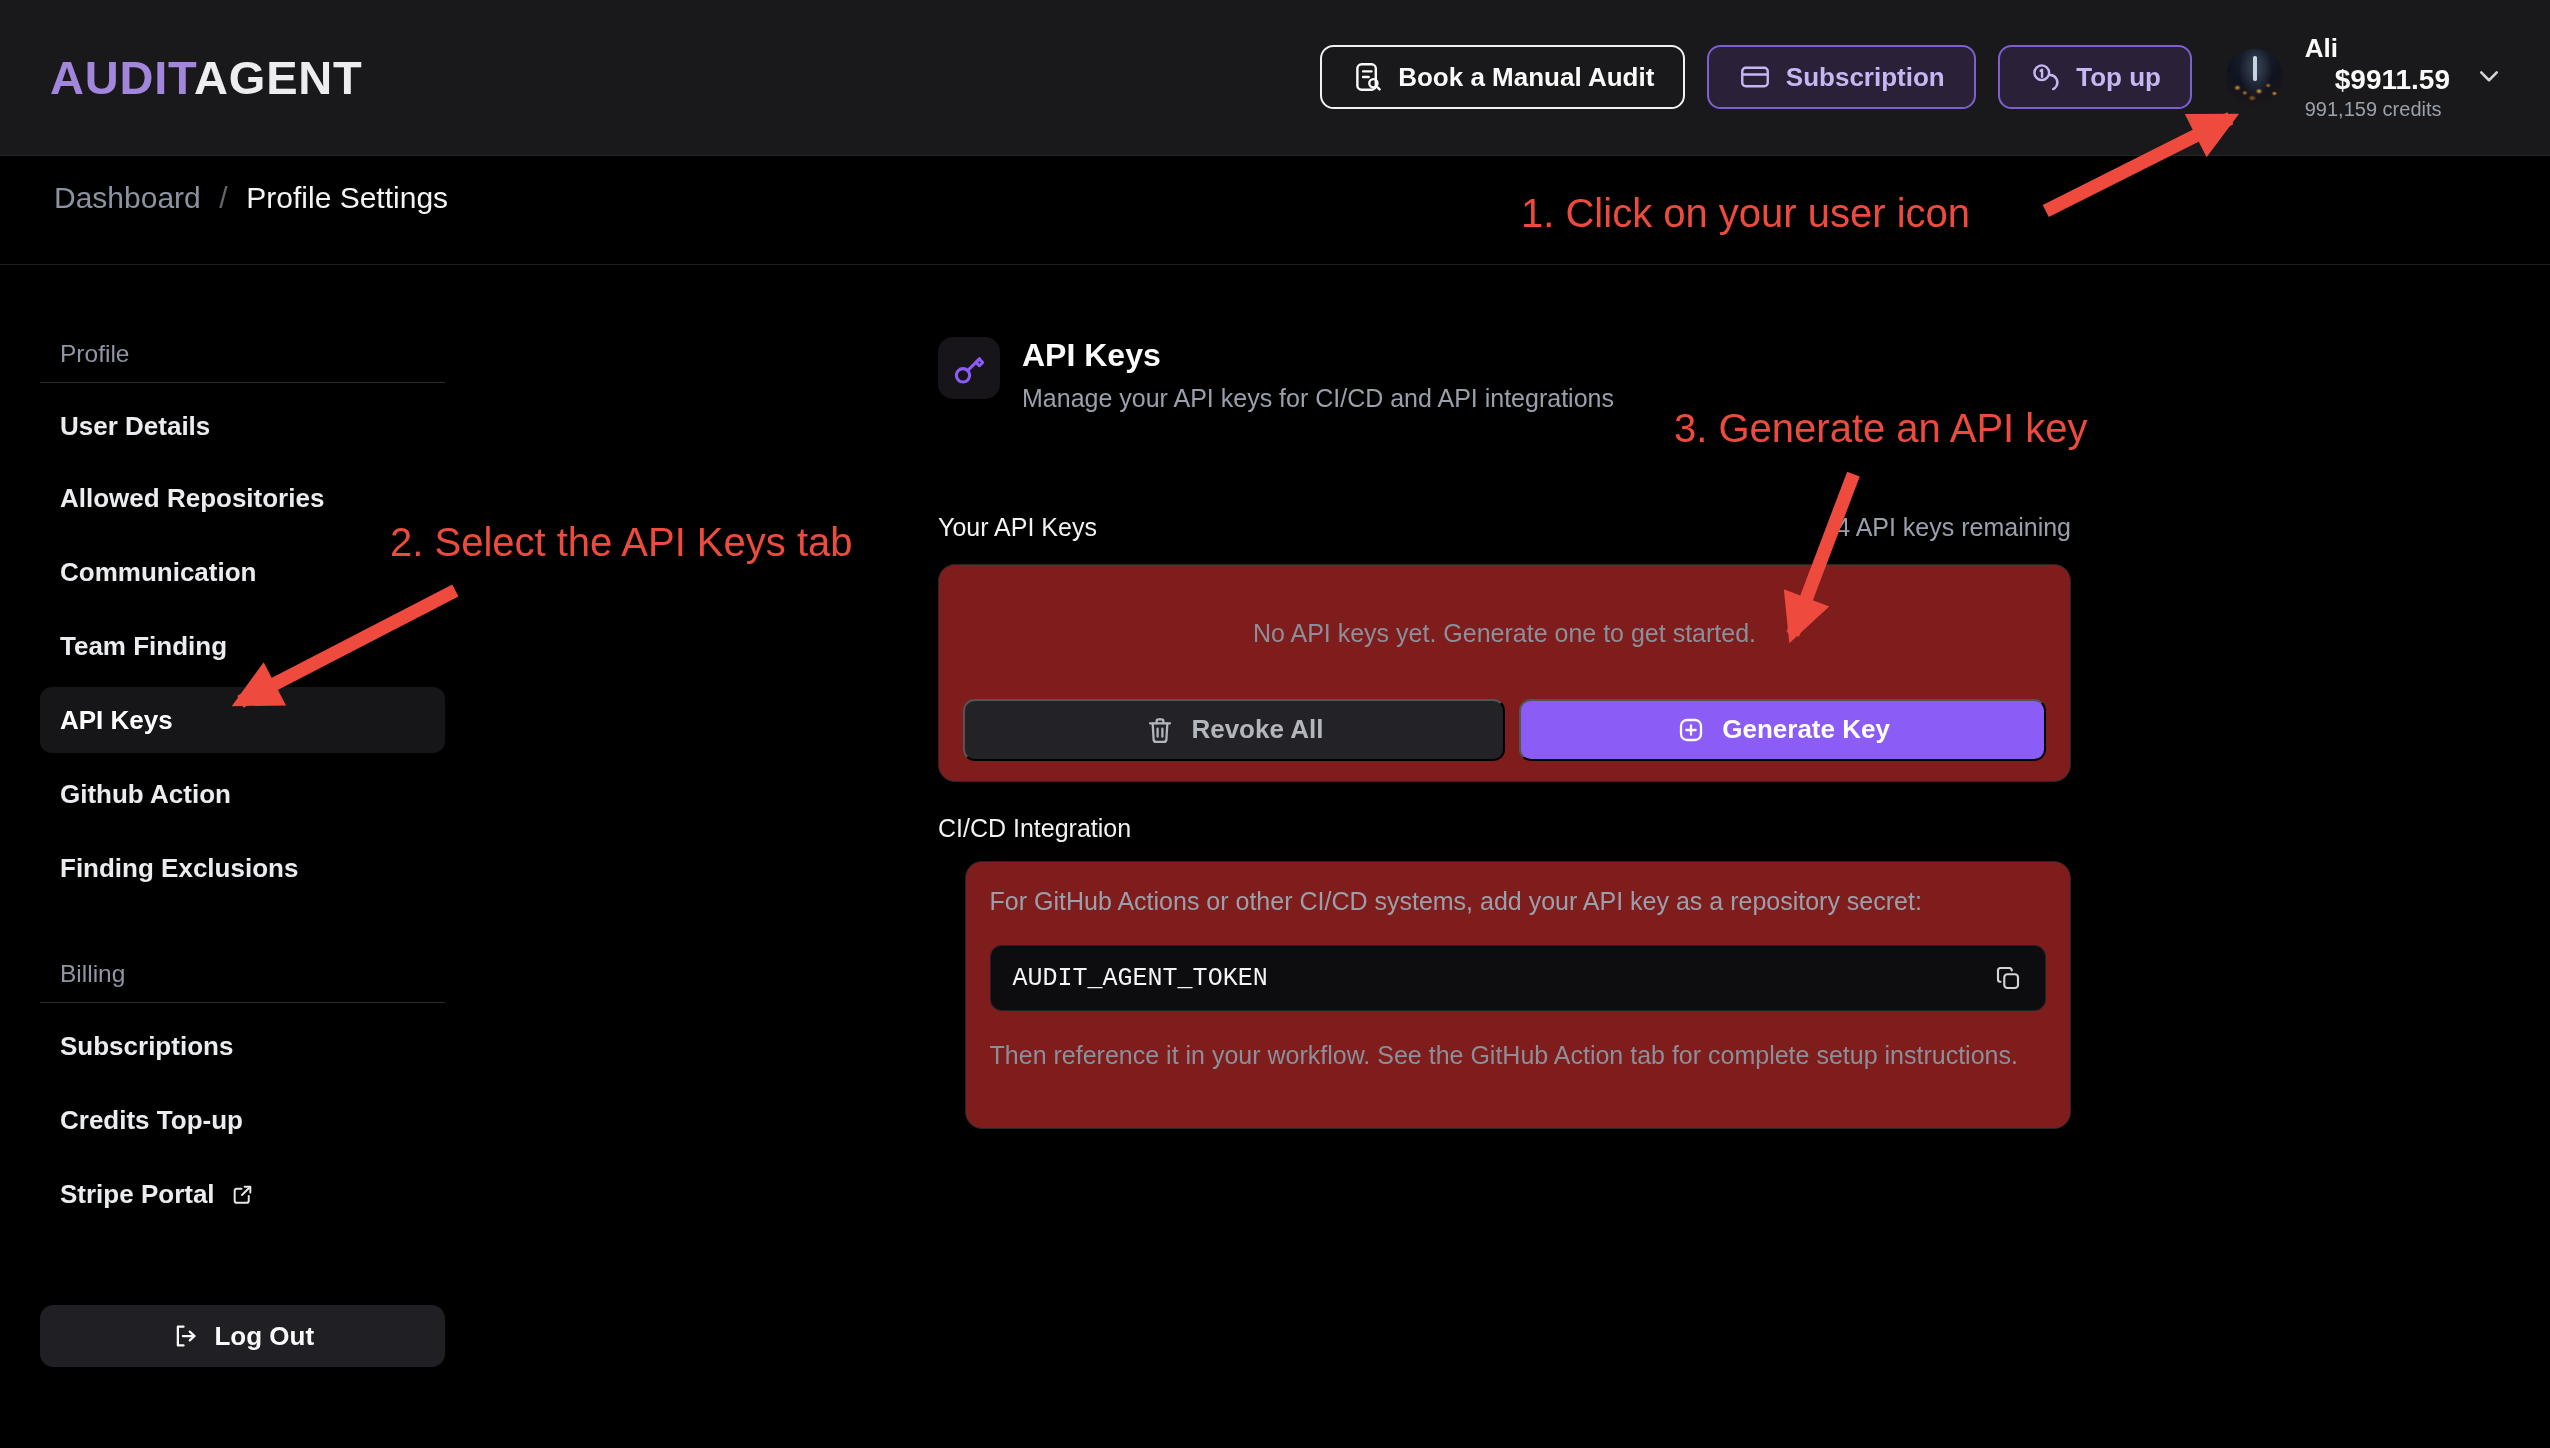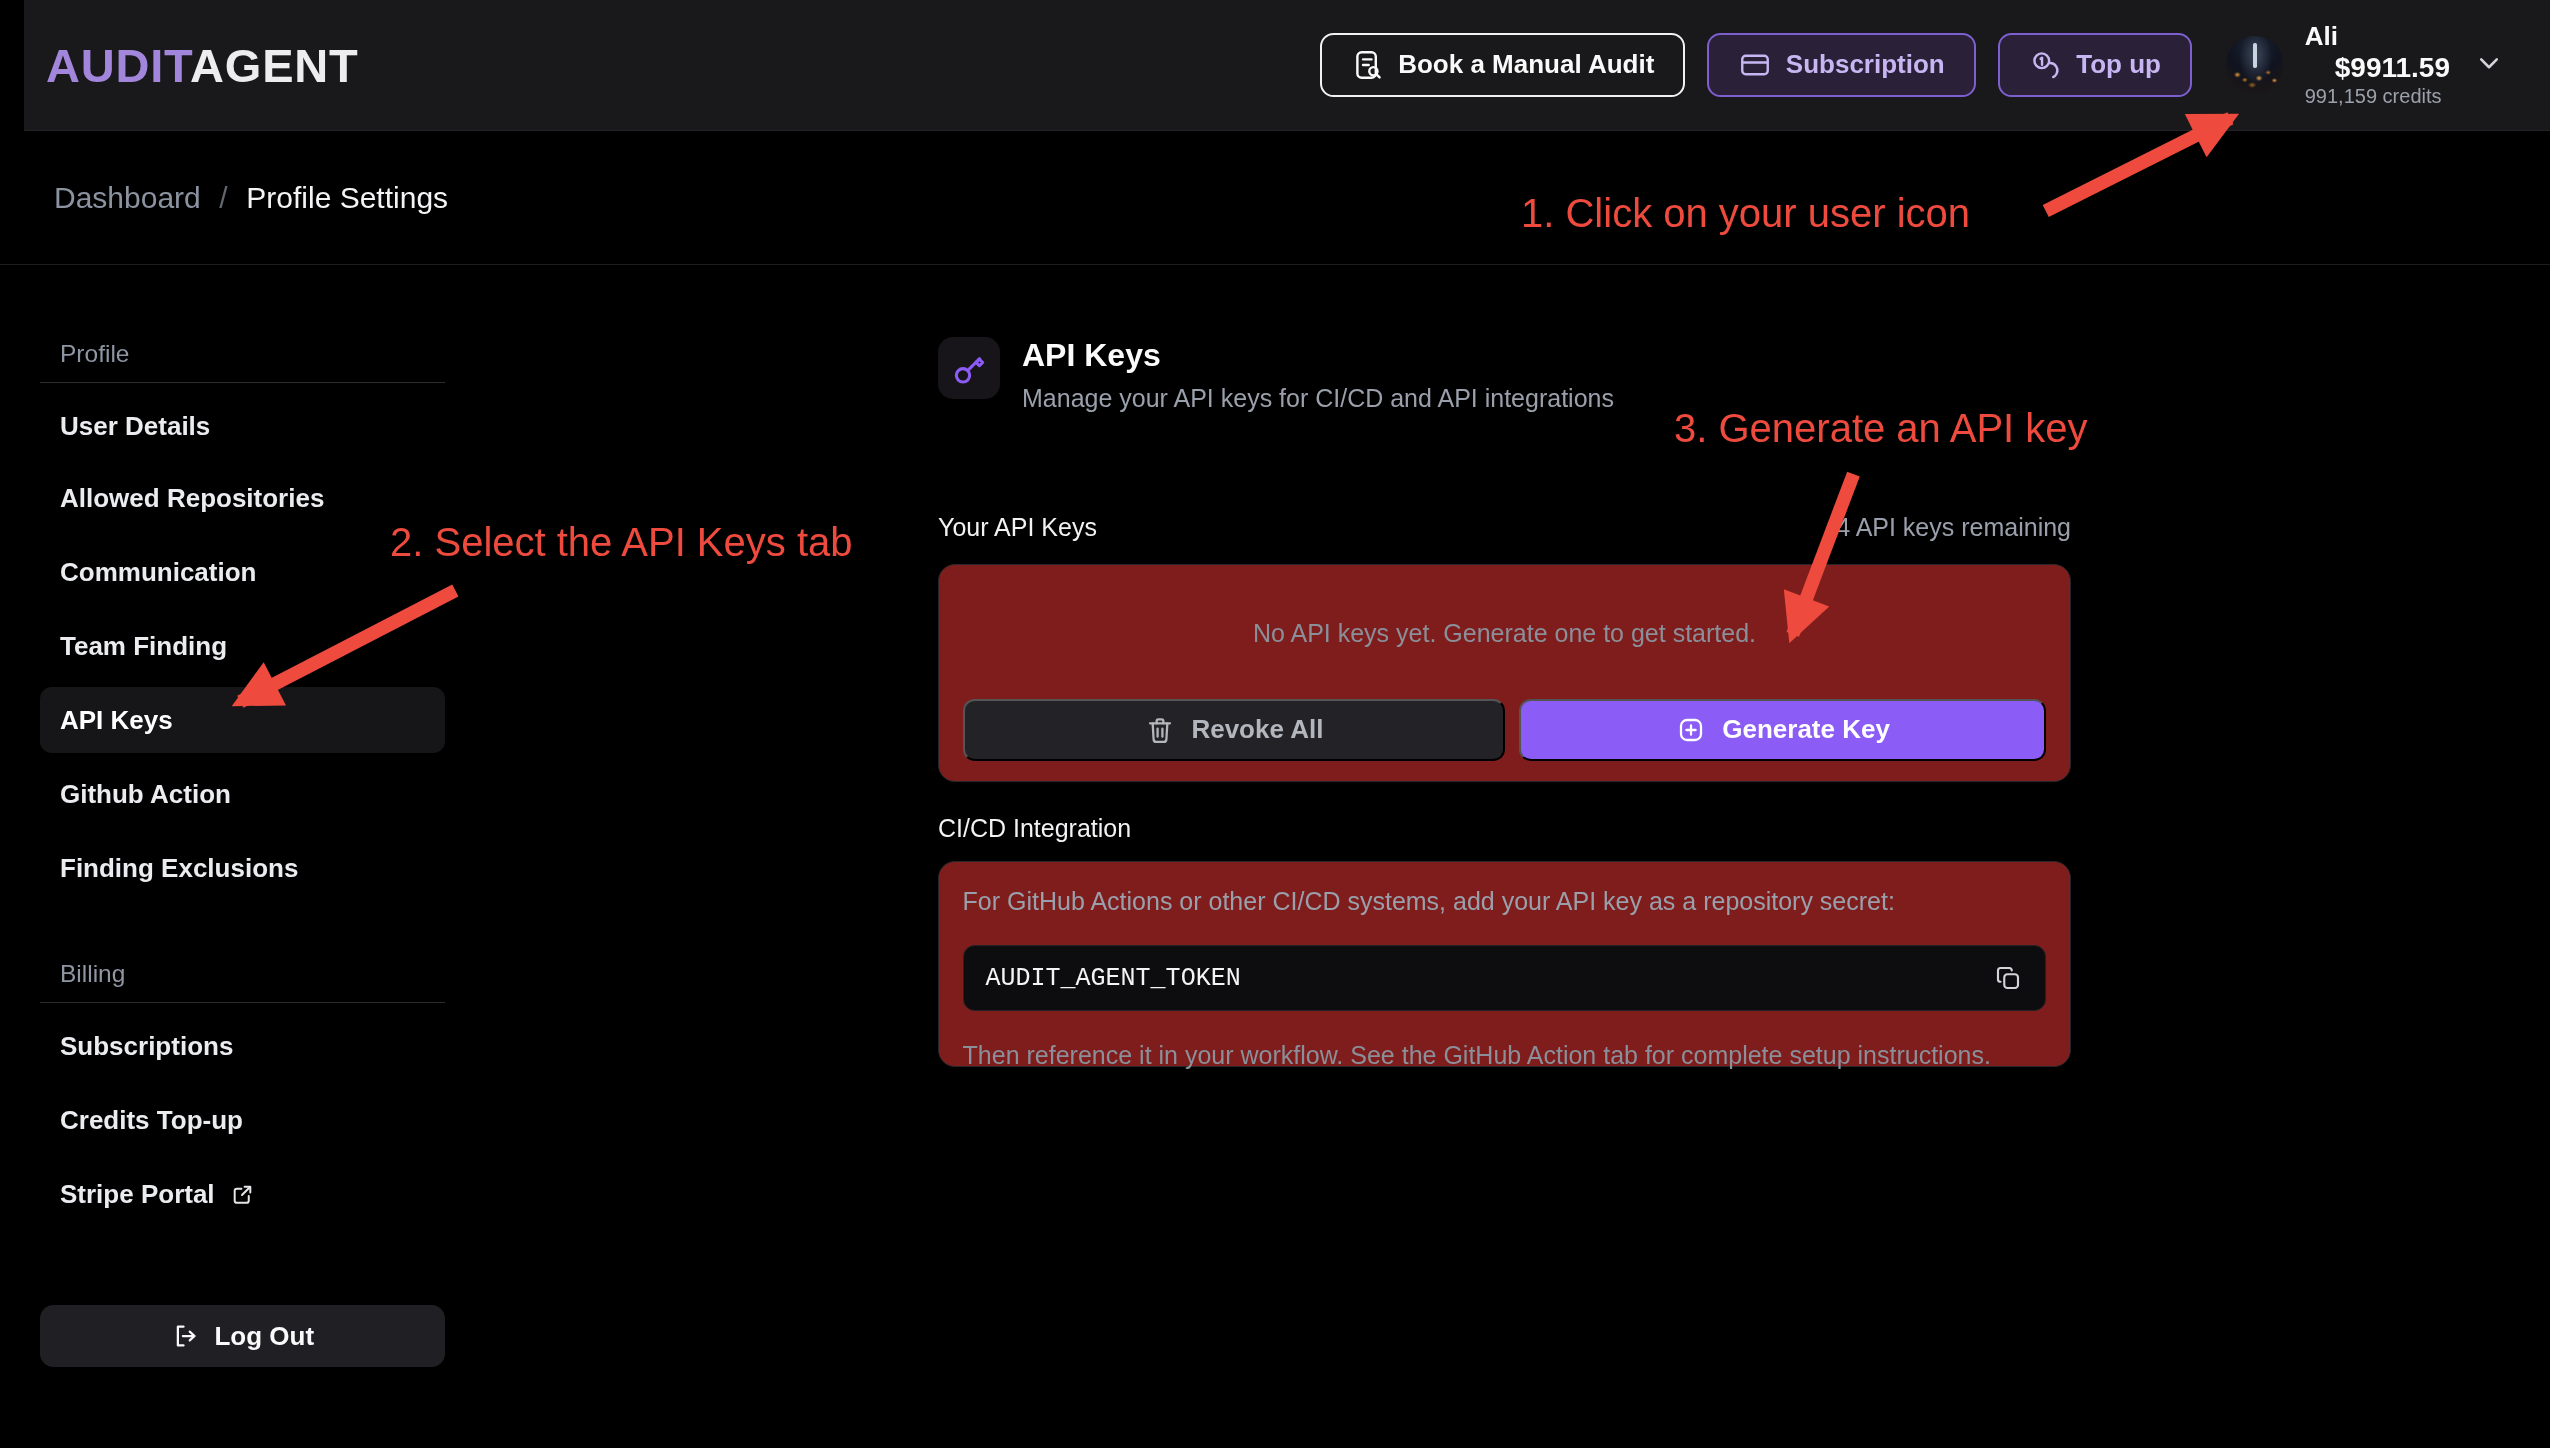--- a/index.html
+++ b/index.html
@@ -1,23 +1,23 @@
 <!DOCTYPE html>
 <html style="font-size:13.5px"><head>
 <meta charset="utf-8">
 <style>
   * { margin:0; padding:0; box-sizing:border-box; }
   html,body { width:2550px; height:1449px; background:#000; overflow:hidden;
               font-family:"Liberation Sans", sans-serif; color:#e6e6ea; }
   .app { position:relative; width:2550px; height:1449px; background:#000; }
 
   
-  .header { position:absolute; top:0; left:0; right:0; height:131px; background:#19191b;
+  .header { position:absolute; top:0; left:0; right:0; height:156px; background:#19191b;
             border-bottom:1.7px solid #242428; display:flex; align-items:center;
-            justify-content:space-between; padding:0 44px 0 22px; z-index:5;margin-left:24px; }
+            justify-content:space-between; padding:0 44px 0 50px; z-index:5; }
   .logo { font-size:47px; font-weight:800; letter-spacing:0.8px; }
   .logo .p1 { color:#a186db; }
   .logo .p2 { color:#ededef; }
   .hright { display:flex; align-items:center; gap:22px; }
   .hbtn { display:flex; align-items:center; gap:13.5px; height:64px; border-radius:13.5px;
           font-size:26px; font-weight:600; padding:0 29px; cursor:pointer; background:transparent; }
   .hbtn svg { width:34px; height:34px; }
   .btn-outline { border:2.5px solid #f1f1f3; color:#fafafa; }
   .btn-purple { border:2.5px solid #7e5fd0; background:#2a2139; color:#c7b6f2; }
   .avatar { width:57px; height:57px; border-radius:50%; margin-left:11.8px; position:relative;
@@ -76,21 +76,21 @@
   .card { background:#7f1d1d; border:0.8px solid #28282c; border-radius:17px; }
   .card1 { margin-top:22px; height:218px; padding:0 23.6px; }
   .emptymsg { text-align:center; font-size:25px; color:#8b8f99; margin-top:54px; }
   .btnrow { display:flex; gap:13.5px; margin-top:51px; }
   .bigbtn { height:62px; border-radius:11.8px; display:flex; align-items:center; justify-content:center;
             gap:15px; font-size:26px; font-weight:600; cursor:pointer; }
   .bigbtn svg { width:32px; height:32px; }
   .revoke { width:544px; background:#232327; color:#b3b6bd; }
   .generate { width:529px; background:#8b5cf6; color:#ffffff; }
   .cicdlabel { font-size:25px; color:#f2f2f4; margin-top:32px; }
-  .card2 { margin-top:18.6px; height:206px; padding:25px 23.6px 0 23.6px; }
+  .card2 { margin-top:18.6px; height:268px; padding:25px 23.6px 0 23.6px;margin-left:27px; }
   .cicddesc { font-size:25px; color:#9aa0ab; }
   .codebox { margin-top:29px; height:66px; background:#0d0d10; border:0.8px solid #232327;
              border-radius:11.8px; display:flex; align-items:center; justify-content:space-between;
              padding:0 22px; }
   .token { font-family:"Liberation Mono", monospace; font-size:25px; color:#f4f4f6; }
   .copybtn { display:flex; cursor:pointer; color:#d3d4d9; }
   .copybtn svg { width:30px; height:30px; }
   .cicdfooter { font-size:25px; color:#8b8f99; margin-top:30px; }
 
   

